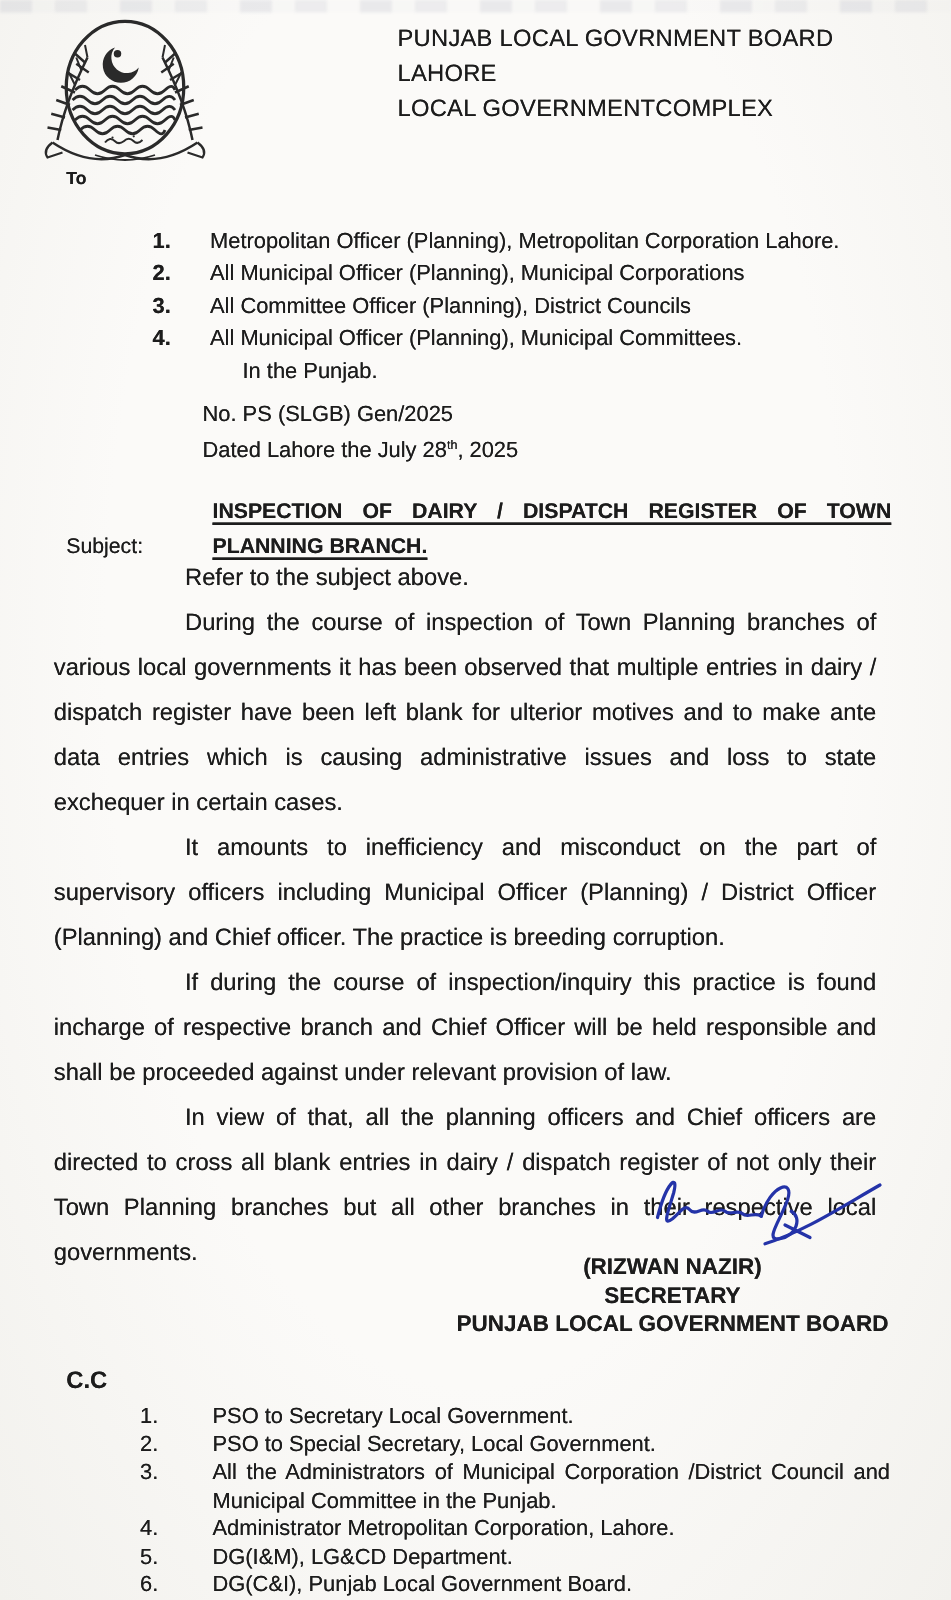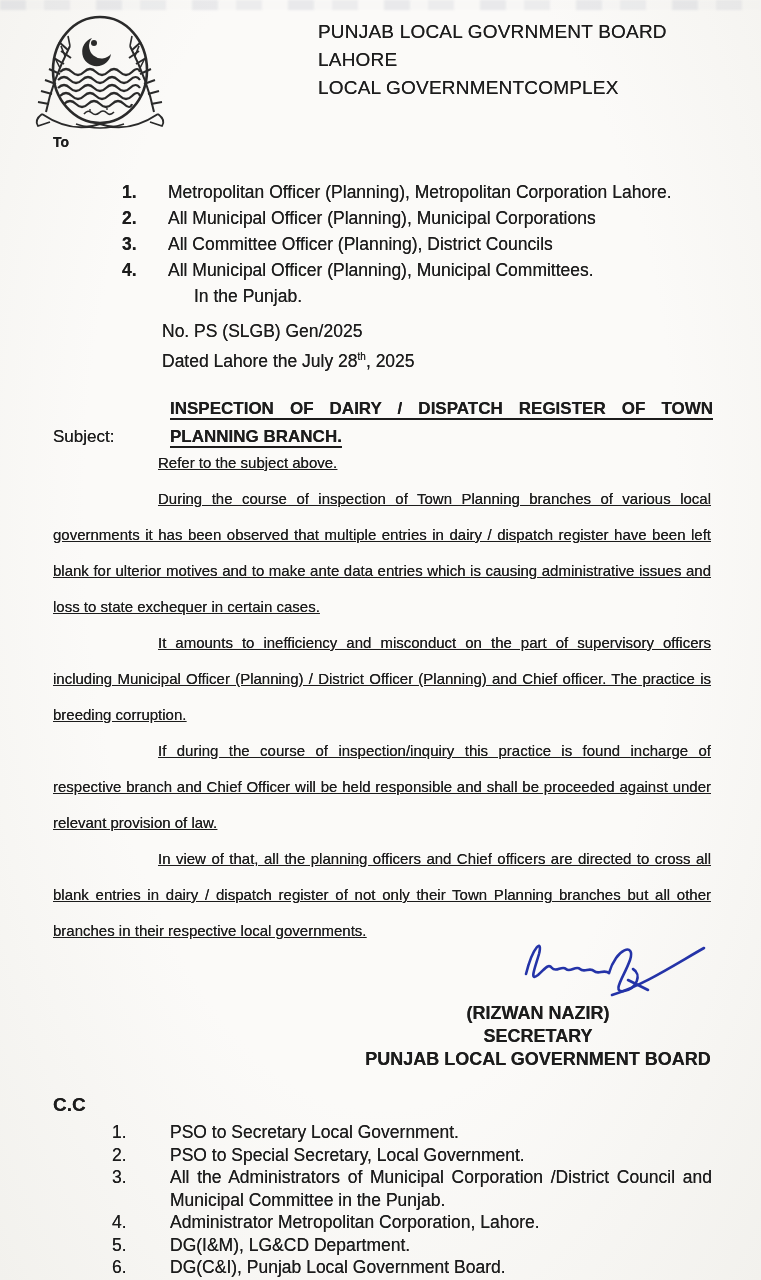--- a/index.html
+++ b/index.html
@@ -47,21 +47,21 @@
   .refblock{ position:absolute; left:162px; top:318px; font-size:17.5px; line-height:26px; }
   .refblock sup{ font-size:10px;text-align:center; }
 
   .subject{ position:absolute; left:53px; top:395px; width:660px; display:flex; font-size:17px;align-items:flex-end; }
   .subject .lbl{ flex:0 0 117px; line-height:28px; }
   .subject .txt{
     flex:1; font-weight:bold; line-height:28px; text-align:justify;
     text-decoration:underline; text-decoration-thickness:2px; text-underline-offset:4px;
   }
 
-  .body-text{ position:absolute; left:53px; top:445px; width:658px; font-size:15px;text-decoration:underline; }
+  .body-text{ position:absolute; left:43px; top:445px; width:658px; font-size:19px; }
   .body-text p{
     margin:0; line-height:36px; text-align:justify; text-indent:105px;
   }
 
   .sig-svg{ position:absolute; left:512px; top:930px; width:210px; height:78px; }
   .sig-text{
     position:absolute; left:352px; top:1002px; width:372px;
     text-align:center; font-weight:bold; font-size:18px; line-height:23px;
   }
 

